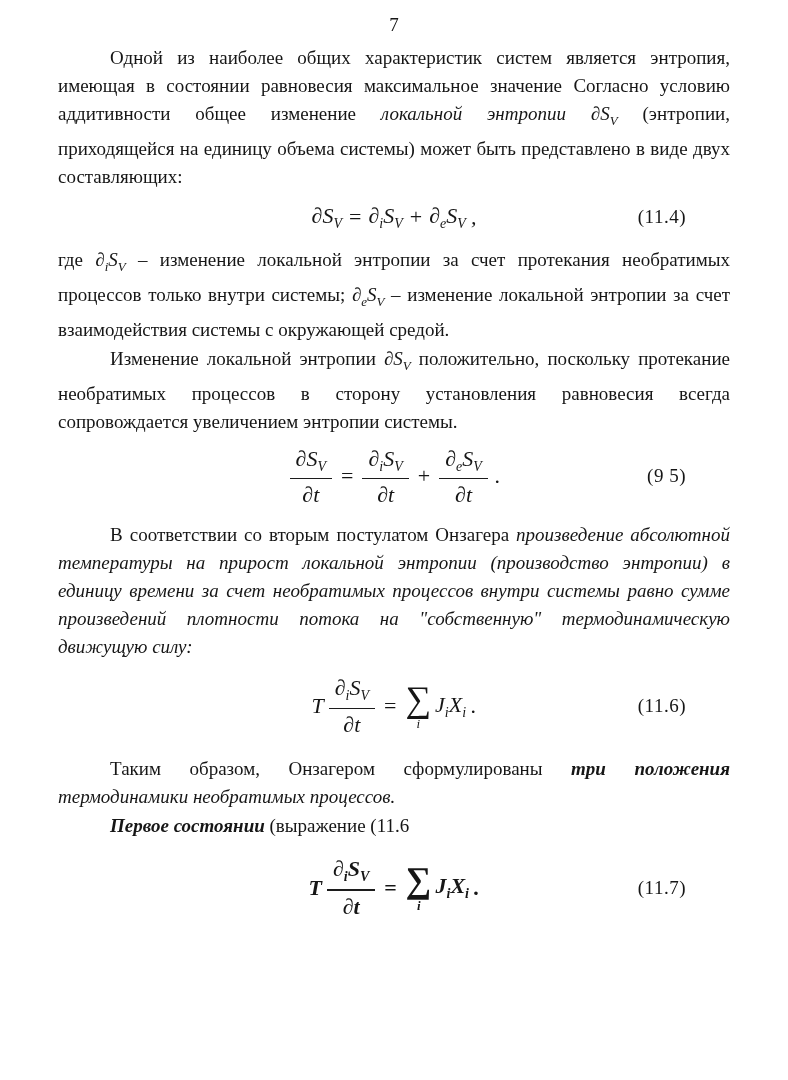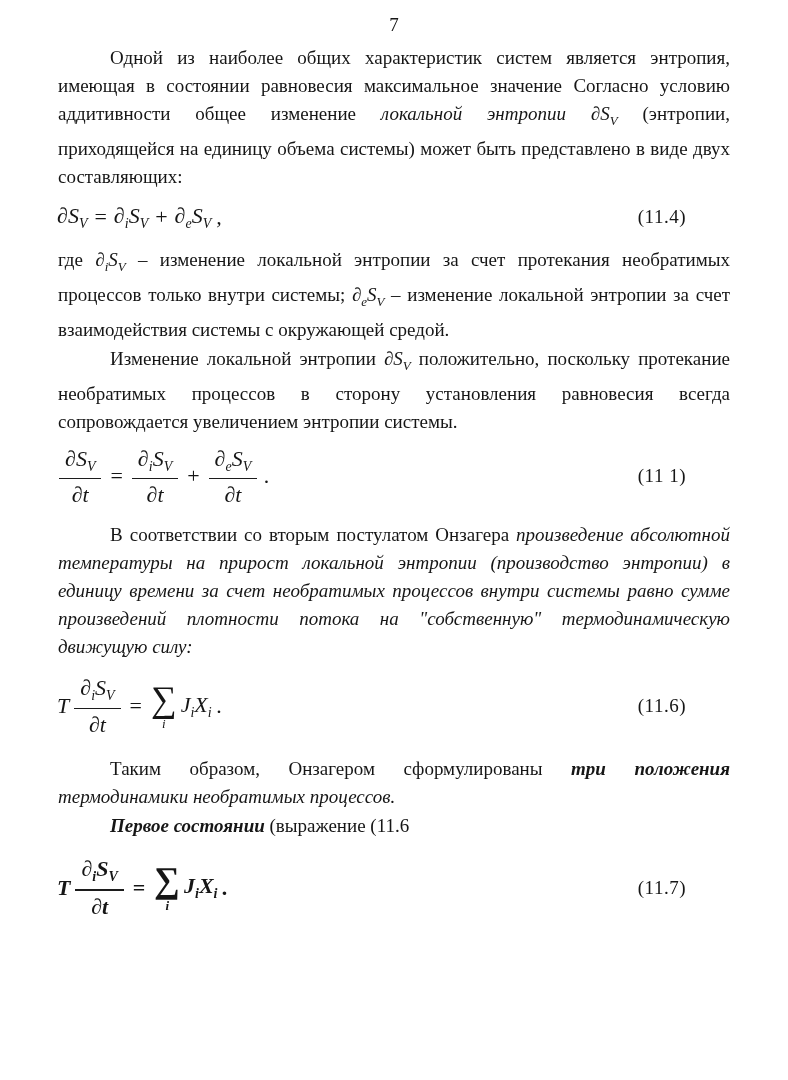--- a/index.html
+++ b/index.html
@@ -27,21 +27,21 @@
   .indent{text-indent:52px;}
   .em{font-style:italic;}
   .bem{font-style:italic;font-weight:bold;}
   
   .im{font-style:italic;white-space:nowrap;}
   .im sub{font-size:13px;font-style:italic;}
   
   .eqrow{
     position:relative;
     display:flex;
-    justify-content:flex-start;
+    justify-content:center;
     align-items:center;
     font-size:22px;
     font-style:italic;
   }
   .eqrow .op{margin:0 7px;font-style:normal;}
   .eqrow sub{font-size:14px;font-style:italic;}
   .eqlabel{
     position:absolute;
     right:45px;
     top:50%;
@@ -111,21 +111,21 @@
     <span class="frac">
       <span class="num"><span>∂</span><sub>i</sub><span>S</span><sub>V</sub></span>
       <span class="den"><span>∂</span><span>t</span></span>
     </span>
     <span class="op">+</span>
     <span class="frac">
       <span class="num"><span>∂</span><sub>e</sub><span>S</span><sub>V</sub></span>
       <span class="den"><span>∂</span><span>t</span></span>
     </span>
     <span class="tail">.</span>
-    <span class="eqlabel">(11 1)</span>
+    <span class="eqlabel">(9 5)</span>
   </div>
 
   <p class="body indent"><span>В соответствии со вторым постулатом Онзагера </span><span class="em">произведение абсолютной температуры на прирост локальной энтропии (производство энтропии) в единицу времени за счет необратимых процессов внутри системы равно сумме произведений плотности потока на "собственную" термодинамическую движущую силу:</span></p>
 
   <div class="eqrow eq6">
     <span class="im"><span>T</span></span>
     <span class="frac" style="margin-left:5px;">
       <span class="num"><span>∂</span><sub>i</sub><span>S</span><sub>V</sub></span>
       <span class="den"><span>∂</span><span>t</span></span>
     </span>

